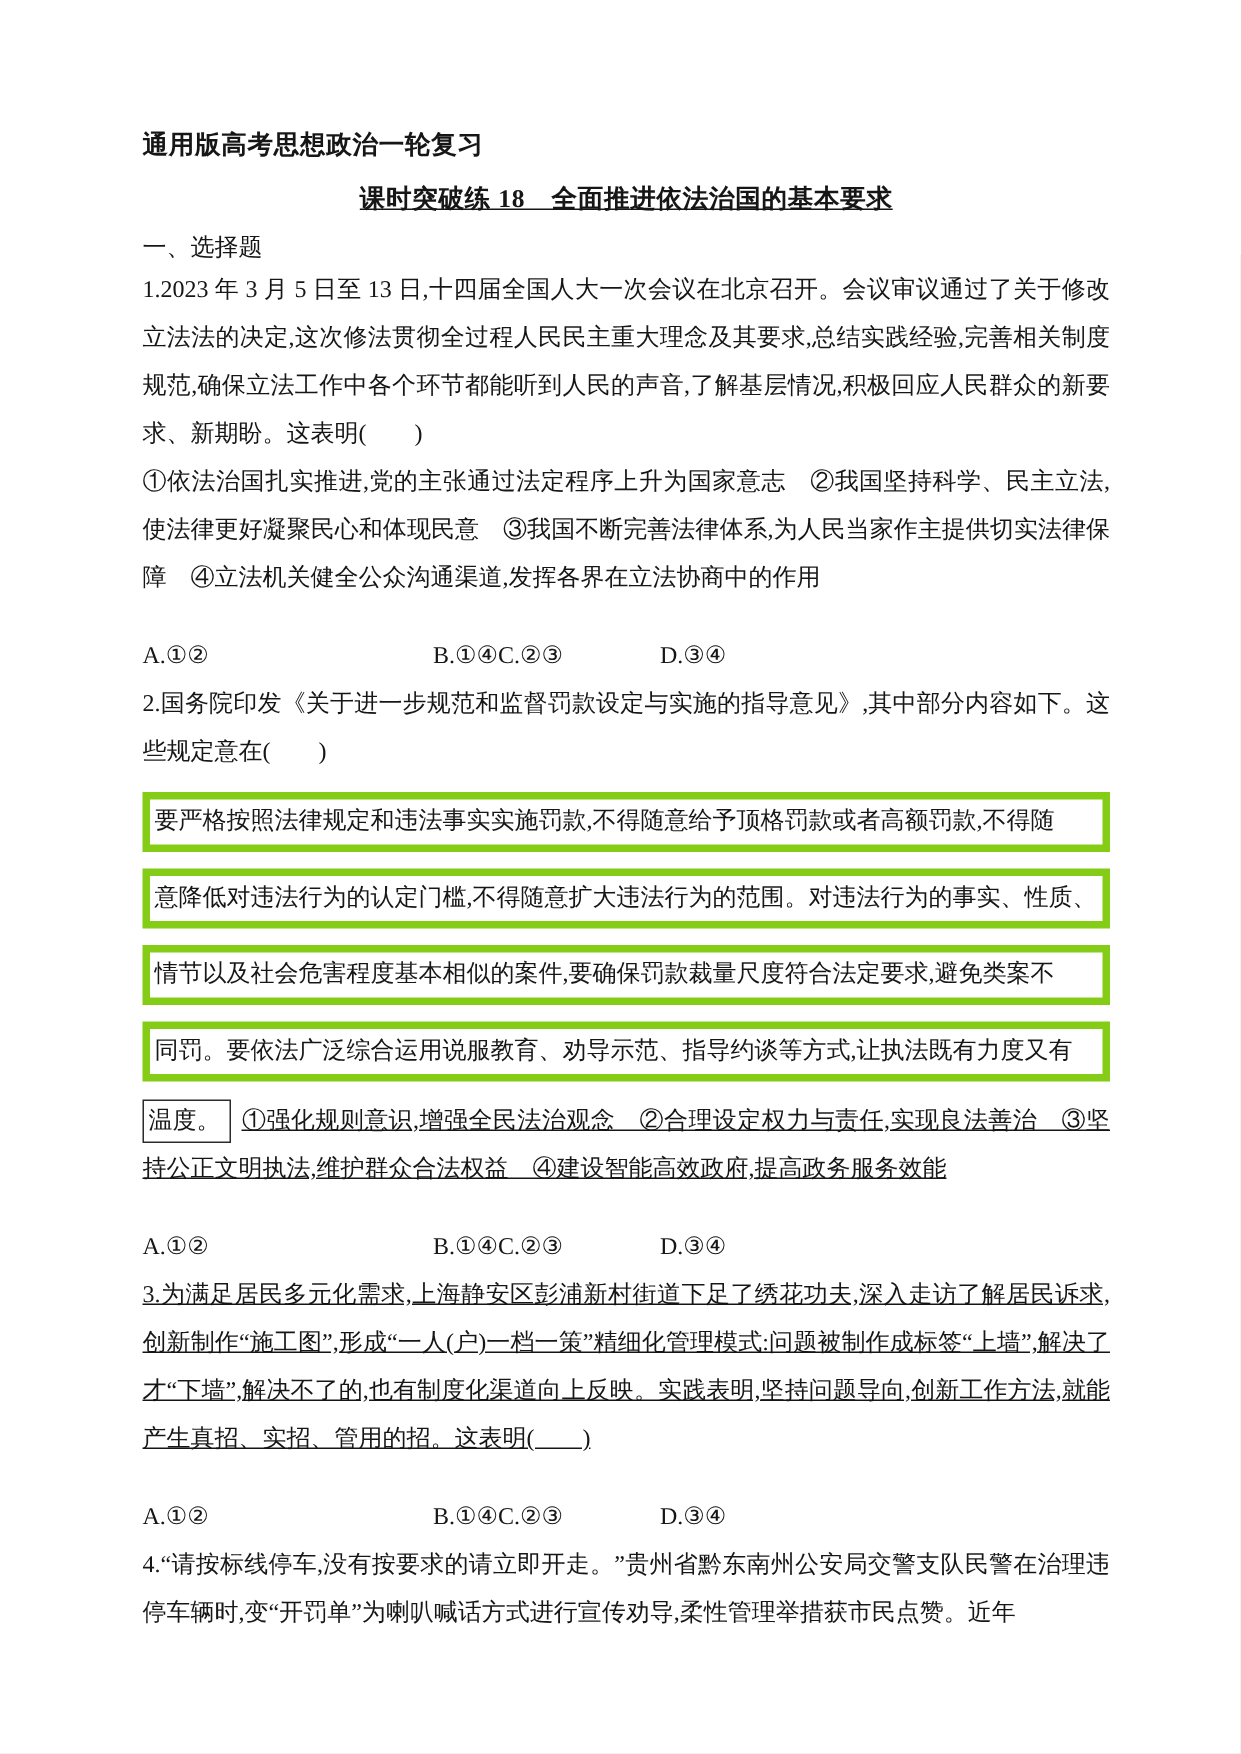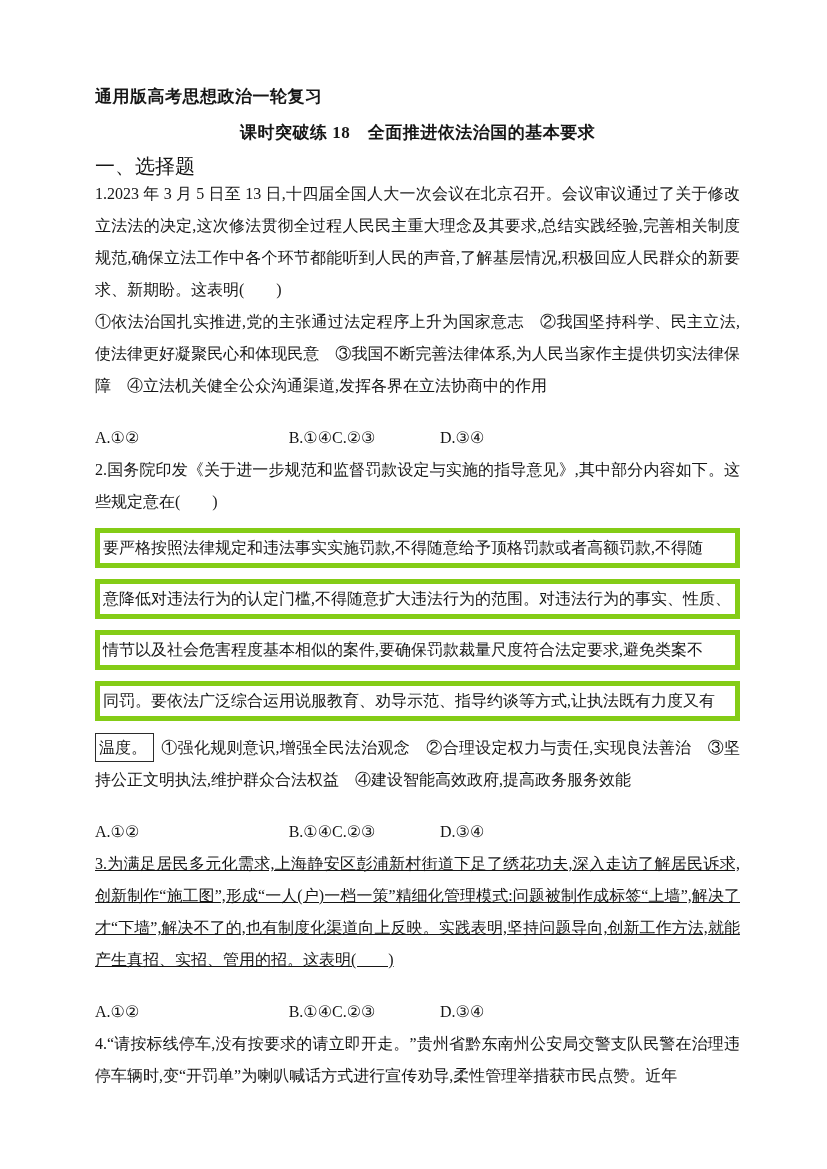--- a/index.html
+++ b/index.html
@@ -26,23 +26,24 @@
     line-height: 26px;
     letter-spacing: 0.5px;
   }
   .doc-title {
     text-align: center;
     font-weight: bold;
     font-size: 17px;
     line-height: 26px;
     margin-top: 10px;
     letter-spacing: 0.5px;
+    text-decoration: underline;
   }
   .section-heading {
-    font-size: 20px;
+    font-size: 16px;
     line-height: 24px;
     margin-top: 8px;
   }
   p.para {
     margin: 0;
     line-height: 32px;
     text-align: justify;
     word-break: break-all;
   }
   p.answers {
@@ -67,21 +68,21 @@
   }
   .box-first { margin-top: 10px; }
   .inline-box {
     display: inline-block;
     border: 1px solid #2b2b2b;
     line-height: 25px;
     padding: 1px 6px 1px 3px;
     margin-right: 7px;
     vertical-align: baseline;
   }
-  .mt10 { margin-top: 10px; }
+  .mt10 { margin-top: 10px; text-decoration: underline; }
   .mt8  { margin-top: 8px; text-decoration: underline; }
 </style>
 </head>
 <body>
 
 <div class="page">
 
   <div class="doc-header">通用版高考思想政治一轮复习</div>
 
   <div class="doc-title">课时突破练 18　全面推进依法治国的基本要求</div>

